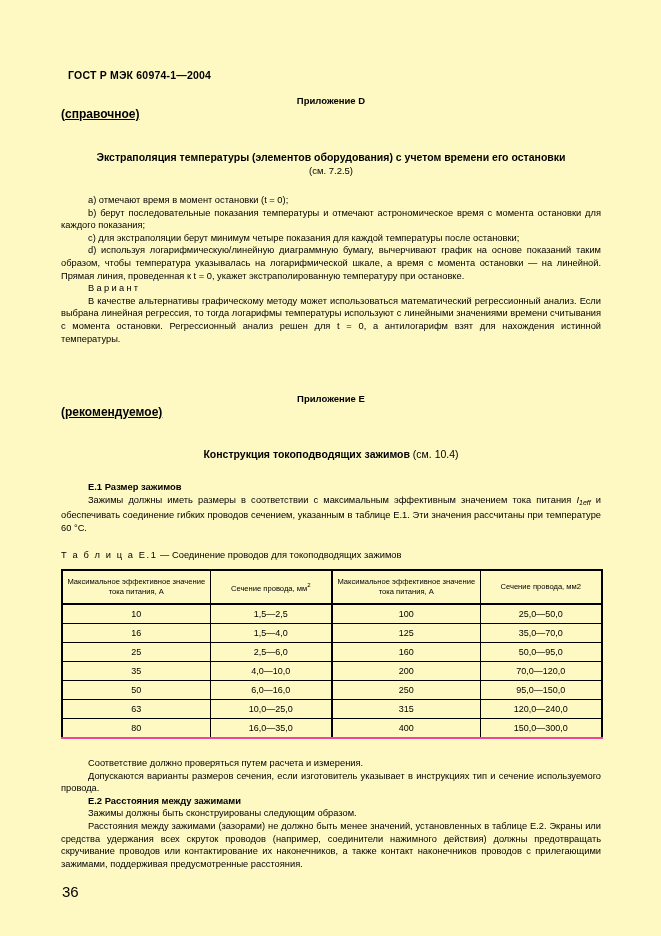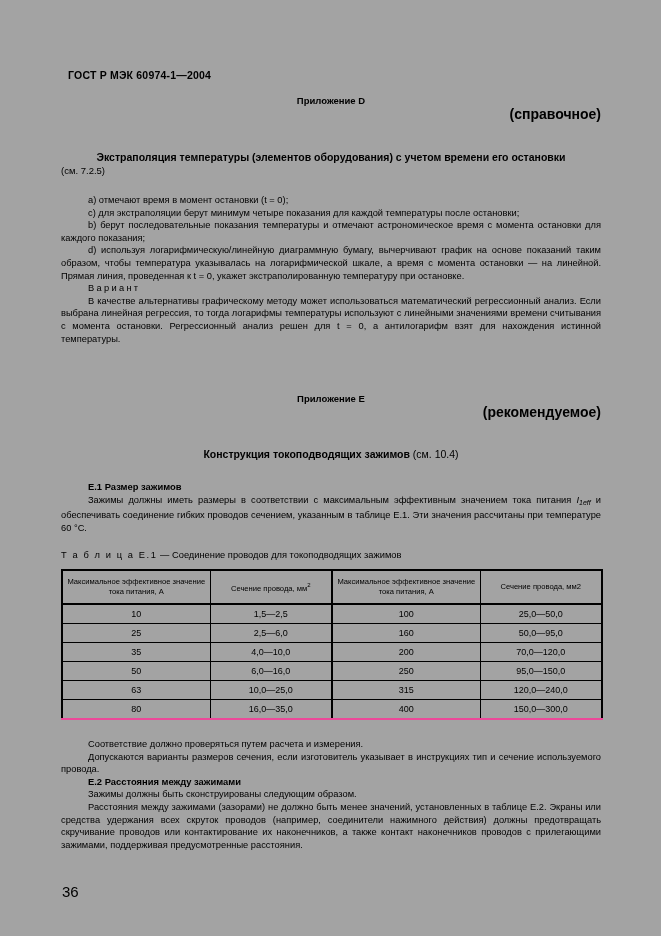--- a/index.html
+++ b/index.html
@@ -4,21 +4,21 @@
 <style>
   html, body {
     margin: 0;
     padding: 0;
     background: #ffffff;
   }
   .page {
     position: relative;
     width: 661px;
     height: 936px;
-    background: #a3a3a3;
+    background: #fef9c3;
     color: #000000;
     font-family: "Liberation Sans", "DejaVu Sans", sans-serif;
     overflow: hidden;
     box-sizing: border-box;
   }
   .content {
     position: absolute;
     left: 61px;
     top: 0;
     width: 540px;
@@ -36,36 +36,37 @@
   }
 
   
   .annex-label {
     text-align: center;
     font-size: 9.5px;
     font-weight: bold;
     line-height: 12.5px;
   }
   .annex-kind {
-    text-align: right;
-    font-size: 14px;
+    text-align: left;
+    font-size: 12px;
     font-weight: bold;
     line-height: 12.5px;
+    text-decoration: underline;
   }
   .annex-title {
     text-align: center;
     font-size: 10.5px;
     font-weight: bold;
     line-height: 14px;
   }
   .annex-title .ref {
     font-weight: normal;
   }
   .annex-sub {
-    text-align: left;
+    text-align: center;
     font-size: 9.5px;
     font-weight: normal;
     line-height: 13px;
   }
 
   
   p.body {
     margin: 0;
     font-size: 9.3px;
     line-height: 12.6px;
@@ -161,22 +162,22 @@
     <div class="annex-kind">(справочное)</div>
 
     <div style="height:30px"></div>
 
     <div class="annex-title">Экстраполяция температуры (элементов оборудования) с учетом времени его остановки</div>
     <div class="annex-sub">(см. 7.2.5)</div>
 
     <div style="height:17px"></div>
 
     <p class="list">a)  отмечают время в момент остановки (t = 0);</p>
+    <p class="list">b)  берут последовательные показания температуры и отмечают астрономическое время с момента остановки для каждого показания;</p>
     <p class="list">c)  для экстраполяции берут минимум четыре показания для каждой температуры после остановки;</p>
-    <p class="list">b)  берут последовательные показания температуры и отмечают астрономическое время с момента остановки для каждого показания;</p>
     <p class="list">d)  используя логарифмическую/линейную диаграммную бумагу, вычерчивают график на основе показаний таким образом, чтобы температура указывалась на логарифмической шкале, а время с момента остановки — на линейной. Прямая линия, проведенная к t = 0, укажет экстраполированную температуру при остановке.</p>
     <p class="list"><span class="spaced">Вариант</span></p>
     <p class="body">В качестве альтернативы графическому методу может использоваться математический регрессионный анализ. Если выбрана линейная регрессия, то тогда логарифмы температуры используют с линейными значениями времени считывания с момента остановки. Регрессионный анализ решен для t = 0, а антилогарифм взят для нахождения истинной температуры.</p>
 
     <div style="height:48px"></div>
 
     <div class="annex-label">Приложение E</div>
     <div class="annex-kind">(рекомендуемое)</div>
 
     <div style="height:29px"></div>
@@ -210,20 +211,26 @@
         </tr>
       </thead>
       <tbody>
         <tr>
           <td class="outer-l">10</td>
           <td class="mid-r">1,5—2,5</td>
           <td>100</td>
           <td class="outer-r">25,0—50,0</td>
         </tr>
         <tr>
+          <td class="outer-l">16</td>
+          <td class="mid-r">1,5—4,0</td>
+          <td>125</td>
+          <td class="outer-r">35,0—70,0</td>
+        </tr>
+        <tr>
           <td class="outer-l">25</td>
           <td class="mid-r">2,5—6,0</td>
           <td>160</td>
           <td class="outer-r">50,0—95,0</td>
         </tr>
         <tr>
           <td class="outer-l">35</td>
           <td class="mid-r">4,0—10,0</td>
           <td>200</td>
           <td class="outer-r">70,0—120,0</td>

